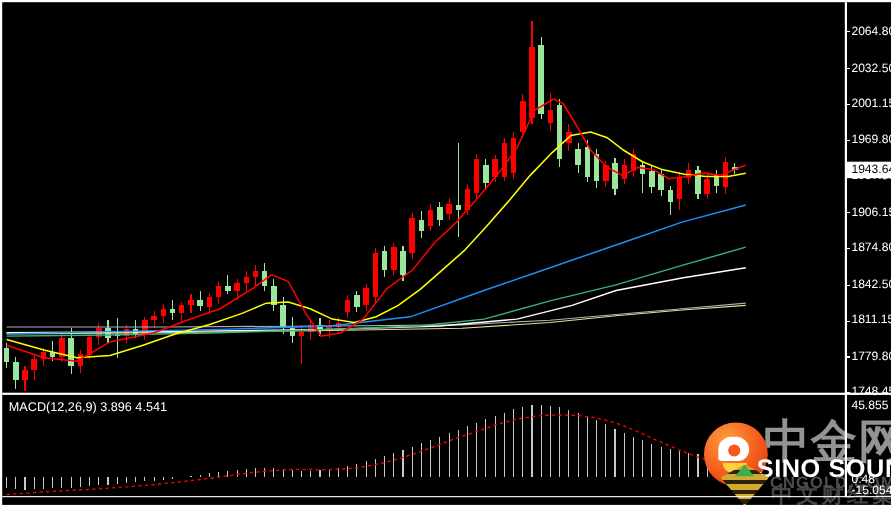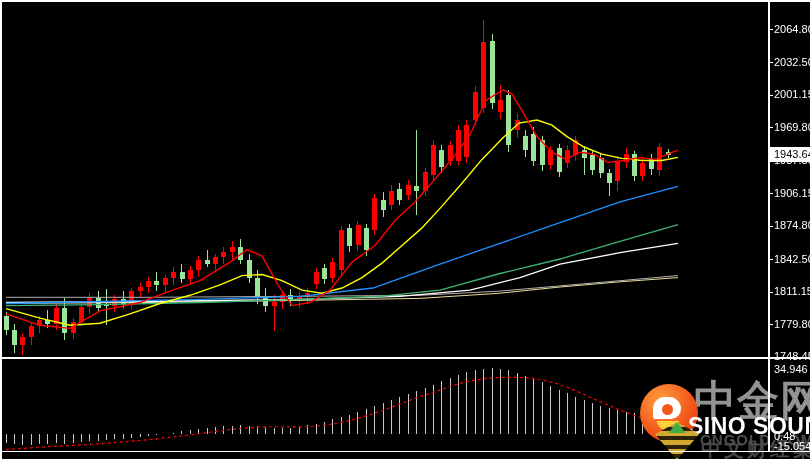--- a/index.html
+++ b/index.html
@@ -311,37 +311,38 @@
       <line x1="768" y1="161.0" x2="773" y2="161.0" stroke="#fff" stroke-width="1" shape-rendering="crispEdges"></line>
       <line x1="768" y1="193.5" x2="773" y2="193.5" stroke="#fff" stroke-width="1" shape-rendering="crispEdges"></line>
       <line x1="768" y1="226.0" x2="773" y2="226.0" stroke="#fff" stroke-width="1" shape-rendering="crispEdges"></line>
       <line x1="768" y1="259.5" x2="773" y2="259.5" stroke="#fff" stroke-width="1" shape-rendering="crispEdges"></line>
       <line x1="768" y1="292.0" x2="773" y2="292.0" stroke="#fff" stroke-width="1" shape-rendering="crispEdges"></line>
       <line x1="768" y1="324.5" x2="773" y2="324.5" stroke="#fff" stroke-width="1" shape-rendering="crispEdges"></line>
       <line x1="768" y1="357.0" x2="773" y2="357.0" stroke="#fff" stroke-width="1" shape-rendering="crispEdges"></line>
     </svg>
 
 
+  <div class="macd-label">MACD(12,26,9) 3.896 4.541</div>
 
   <div id="price-ticks">
       <div class="tick" style="top: 22.5px;">2064.80</div>
       <div class="tick" style="top: 55.9886px;">2032.50</div>
       <div class="tick" style="top: 88.4923px;">2001.15</div>
       <div class="tick" style="top: 120.996px;">1969.80</div>
       <div class="tick" style="top: 154.485px;">1937.50</div>
       <div class="tick" style="top: 186.988px;">1906.15</div>
       <div class="tick" style="top: 219.492px;">1874.80</div>
       <div class="tick" style="top: 252.981px;">1842.50</div>
       <div class="tick" style="top: 285.484px;">1811.15</div>
       <div class="tick" style="top: 317.988px;">1779.80</div>
       <div class="tick" style="top: 350.492px;">1748.45</div>
     </div>
   <div class="price-tag">1943.64</div>
 
-  <div class="mscale ms-max">34.946</div>
+  <div class="mscale ms-max">45.855</div>
   <div class="mscale ms-mid">0.48</div>
   <div class="mscale ms-min">-15.054</div>
 
   <div class="wm">
     <div class="wm-cn">中金网</div>
     <div class="wm-logo">
       <div class="wm-cloud"></div>
       <div class="wm-hook"></div>
     </div>
     <div class="wm-en">SINO SOUND</div>

